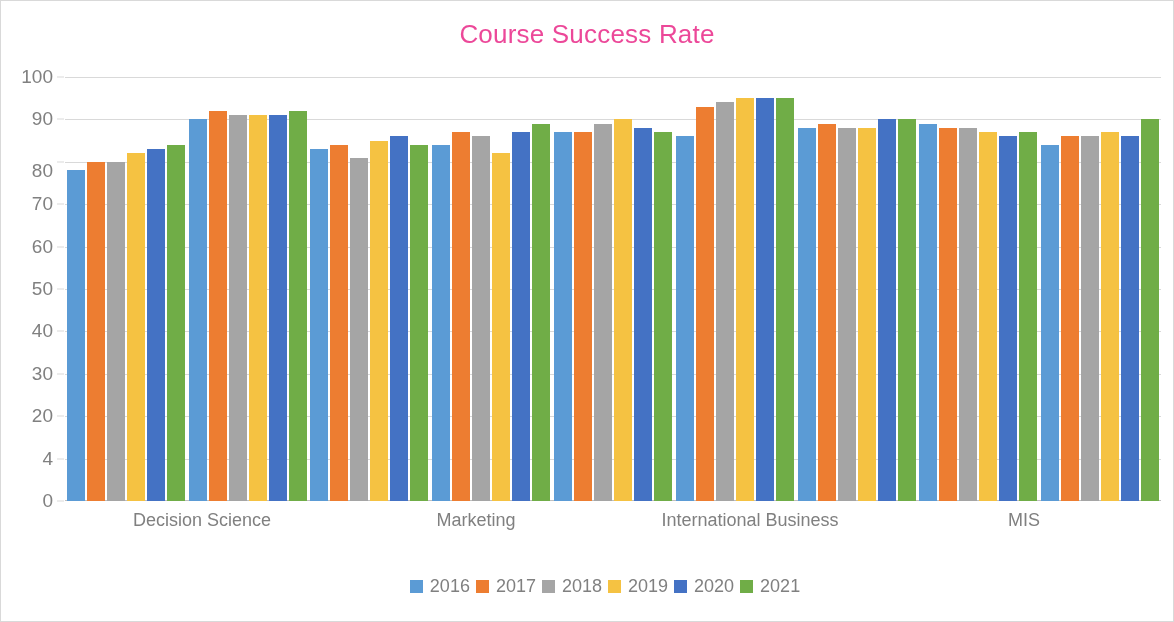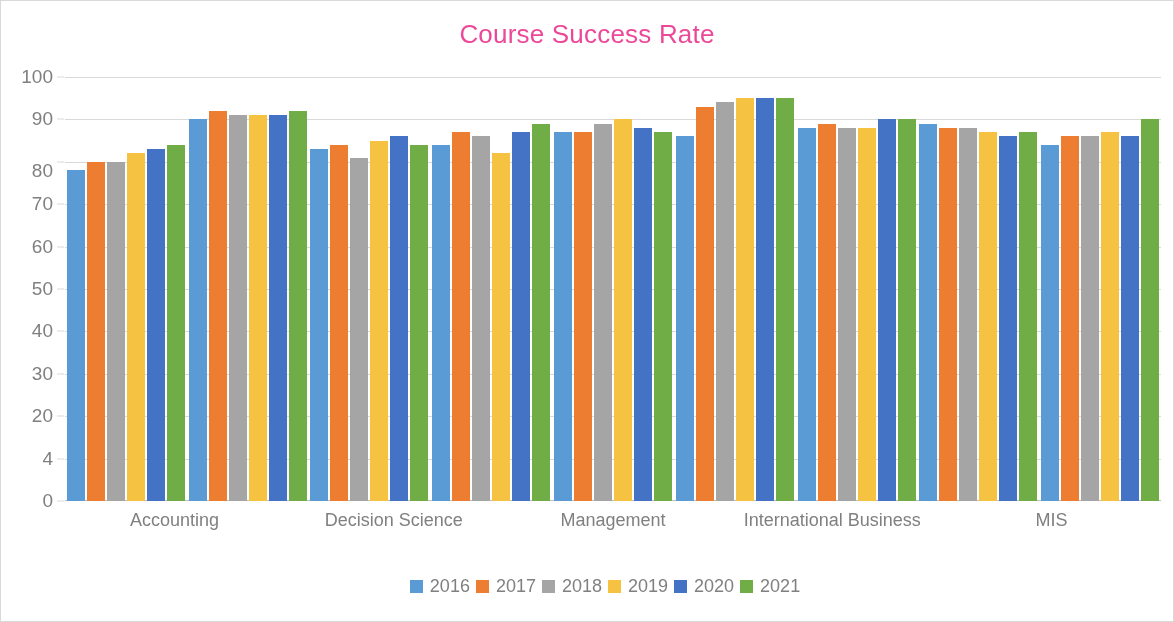--- a/index.html
+++ b/index.html
@@ -266,23 +266,22 @@
         <div class="bar" title="2016 Marketing: 84" style="height: 356.16px; background: rgb(91, 155, 213);"></div>
         <div class="bar" title="2017 Marketing: 86" style="height: 364.64px; background: rgb(237, 125, 49);"></div>
         <div class="bar" title="2018 Marketing: 86" style="height: 364.64px; background: rgb(165, 165, 165);"></div>
         <div class="bar" title="2019 Marketing: 87" style="height: 368.88px; background: rgb(245, 194, 66);"></div>
         <div class="bar" title="2020 Marketing: 86" style="height: 364.64px; background: rgb(68, 114, 196);"></div>
         <div class="bar" title="2021 Marketing: 90" style="height: 381.6px; background: rgb(112, 173, 71);"></div>
       </div>
     </div>
 
   <div id="x-axis-labels">
-      <div class="xtick-label">Accounting</div>
       <div class="xtick-label">Decision Science</div>
-      <div class="xtick-label">Management</div>
+      <div class="xtick-label">Marketing</div>
       <div class="xtick-label">International Business</div>
       <div class="xtick-label">MIS</div>
     </div>
 
   <div id="legend">
       <div class="legend-item">
         <span class="legend-swatch" style="background: rgb(91, 155, 213);"></span>
         <span class="legend-label">2016</span>
       </div>
       <div class="legend-item">

